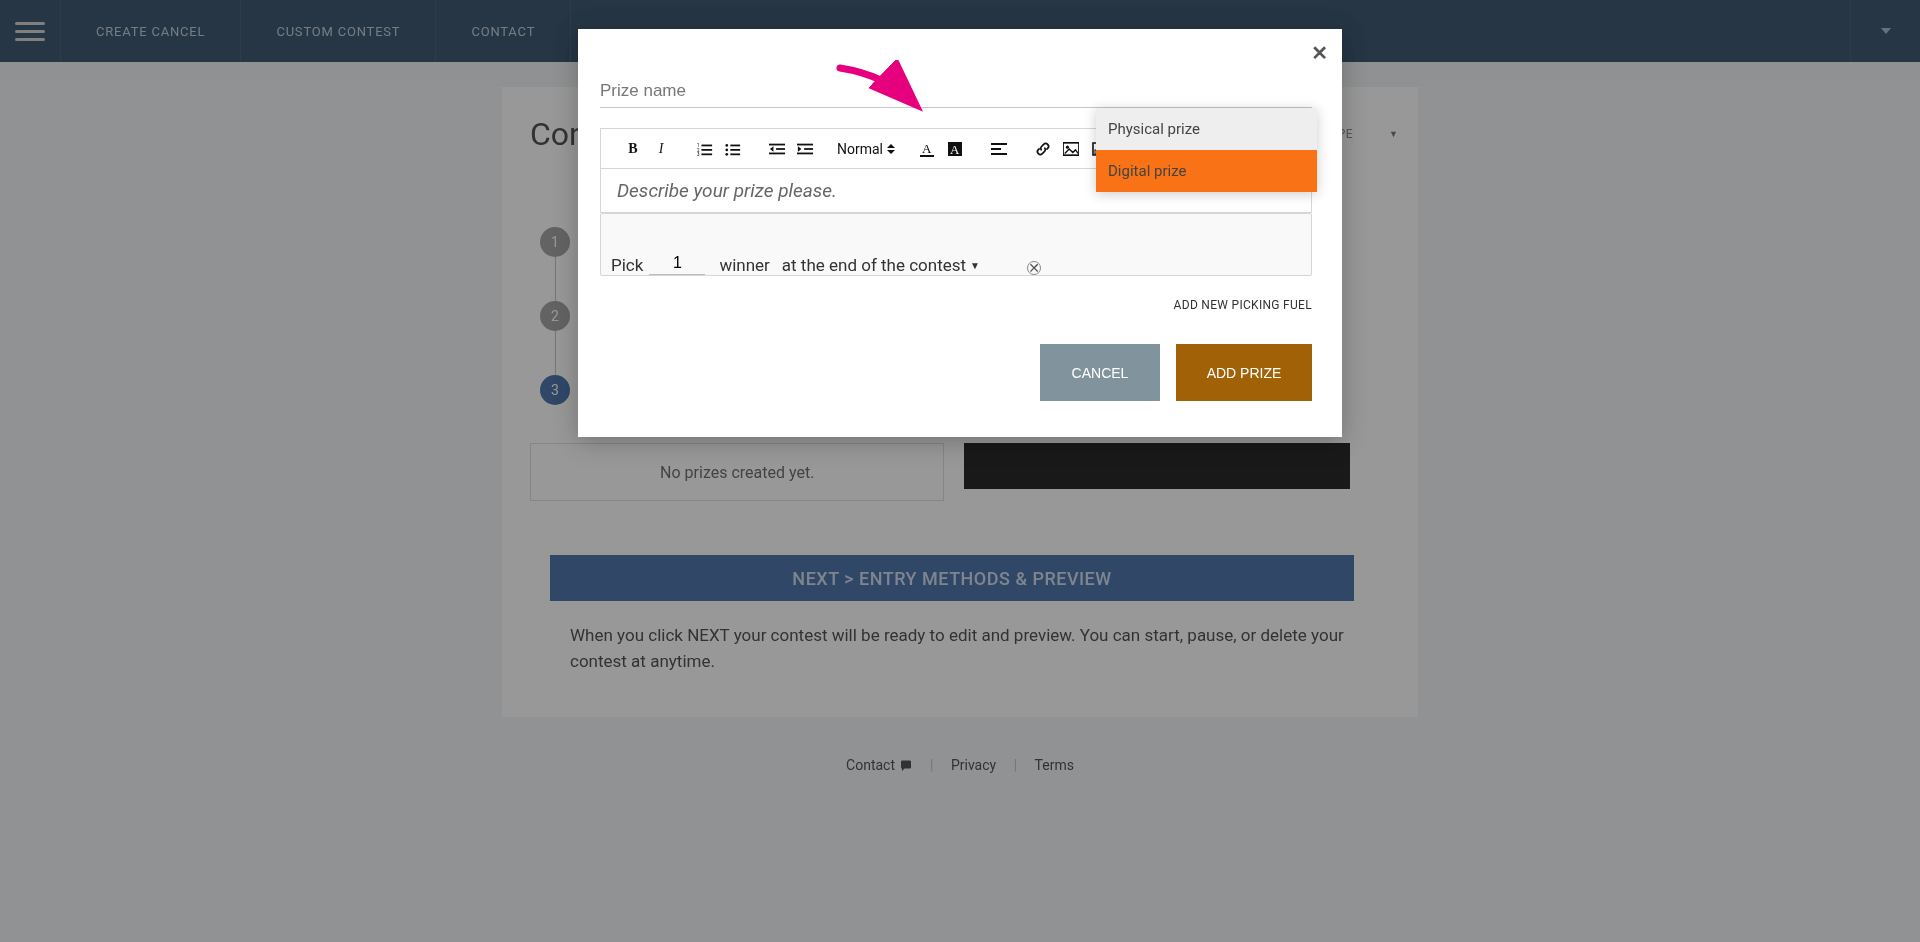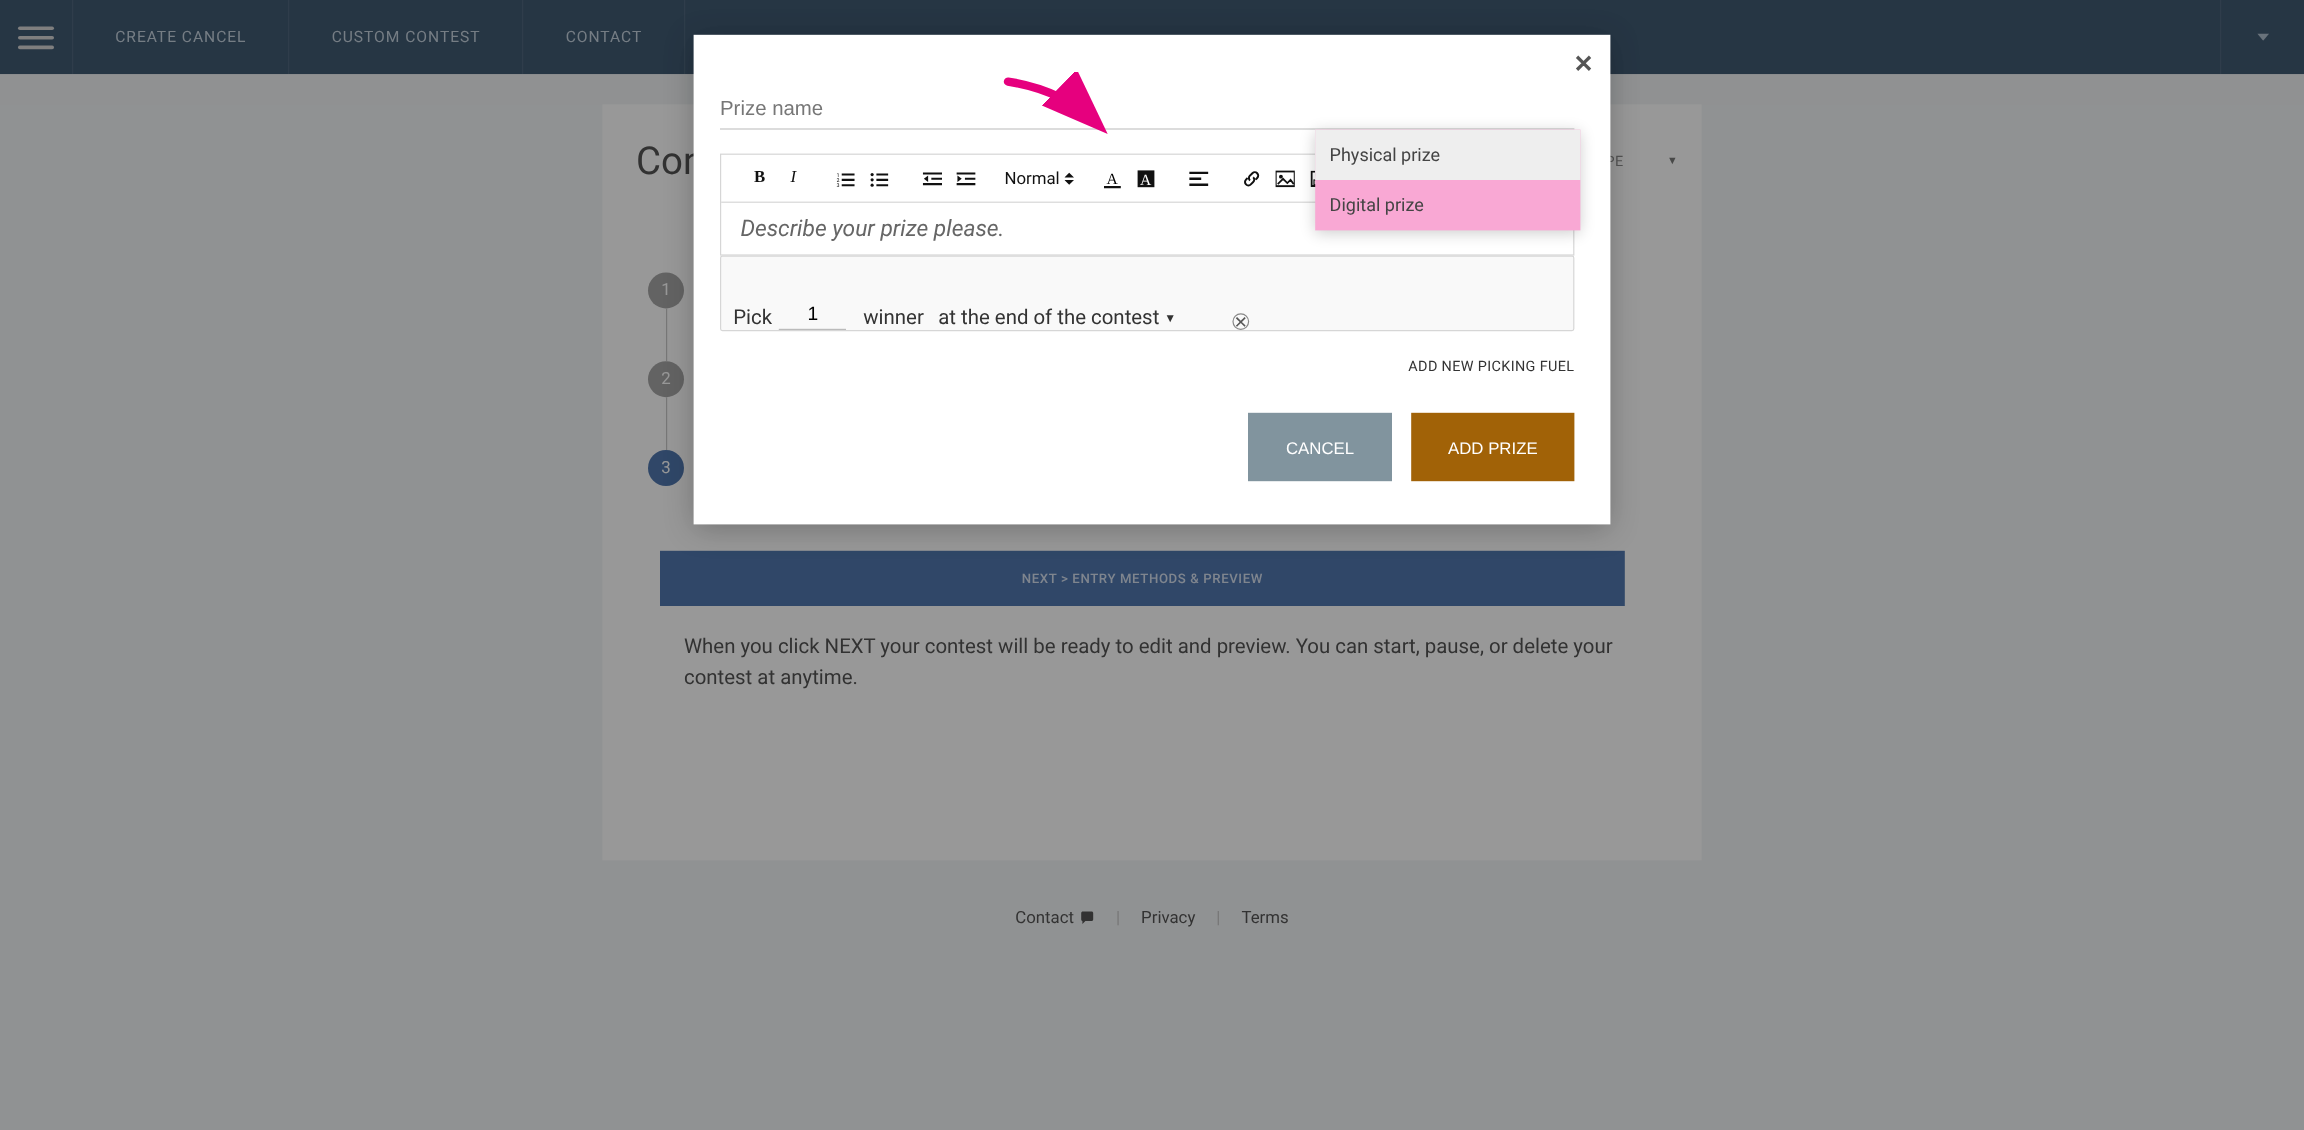--- a/index.html
+++ b/index.html
@@ -25,21 +25,21 @@
 .steps { margin-top: 74px; margin-left: 10px; }
 .step { display: flex; align-items: center; margin-bottom: 0; position: relative; }
 .step-numbox { width: 30px; display: flex; flex-direction: column; align-items: center; }
 .step-num { width: 30px; height: 30px; border-radius: 50%; background: #959595; color: #fff; display: flex; align-items: center; justify-content: center; font-size: 14px; }
 .step-num.active { background: #2e5d9f; }
 .step-line { width: 1px; height: 44px; background: #bdbdbd; }
 .step-label { margin-left: 18px; font-size: 17px; color: #555; }
 .prize-box-row { display: flex; gap: 20px; margin-top: 38px; margin-left: 0; }
 .empty-prizes { width: 415px; height: 58px; border: 1px solid #d9d9d9; display: flex; align-items: center; justify-content: center; color: #555; font-size: 16px; }
 .black-box { width: 386px; height: 46px; background: #000; }
-.next-btn { width: 804px; margin: 54px 0 0 20px; height: 46px; background: #2e5d9f; color: #cdd9eb; display: flex; align-items: center; justify-content: center; font-size: 11px; letter-spacing: 0.5px; font-weight: 500; cursor: pointer; }
+.next-btn { width: 804px; margin: 54px 0 0 20px; height: 46px; background: #2e5d9f; color: #cdd9eb; display: flex; align-items: center; justify-content: center; font-size: 18px; letter-spacing: 0.5px; font-weight: 500; cursor: pointer; }
 .help-text { margin: 22px 0 0 40px; font-size: 17px; color: #333; line-height: 1.5; width: 790px; }
 
 .footer { margin-top: 40px; text-align: center; font-size: 14px; color: #555; }
 .footer a { color: #333; text-decoration: none; margin: 0 4px; }
 .footer .sep { color: #bbb; margin: 0 10px; }
 
 .overlay { position: fixed; top: 0; left: 0; right: 0; bottom: 0; background: rgba(50,50,50,0.5); display: flex; justify-content: center; }
 .modal { position: absolute; top: 29px; width: 764px; background: #fff; padding: 46px 30px 36px 22px; box-shadow: 0 4px 24px rgba(0,0,0,0.25); }
 .close-x { position: absolute; top: 12px; right: 14px; font-size: 20px; font-weight: 700; color: #555; cursor: pointer; }
 .name-row { display: flex; gap: 30px; align-items: flex-end; }
@@ -56,21 +56,21 @@
 .pick-row { border: 1px solid #d6d6d6; background: #f9f9f9; margin-top: 0; height: 63px; display: flex; align-items: flex-end; padding: 0 10px; font-size: 17px; color: #333; border-radius: 2px; }
 .pick-num { width: 56px; border: none; border-bottom: 1px solid #bbb; background: transparent; text-align: center; font-size: 16px; margin: 0 6px; padding: 2px 0; outline: none; }
 .timing-select { margin-left: 12px; font-size: 17px; color: #333; background: transparent; border: none; display: flex; align-items: center; gap: 4px; cursor: pointer; }
 .pick-remove { margin-left: auto; margin-right: 260px; font-size: 14px; color: #555; cursor: pointer; border: 1px solid #888; border-radius: 50%; width: 14px; height: 14px; display: flex; align-items: center; justify-content: center; }
 .add-time { text-align: right; font-size: 12px; color: #333; margin-top: 22px; letter-spacing: 0.3px; cursor: pointer; }
 .modal-actions { display: flex; justify-content: flex-end; gap: 16px; margin-top: 32px; }
 .btn { height: 57px; padding: 0 30px; display: flex; align-items: center; font-size: 14px; font-weight: 500; cursor: pointer; border: none; }
 .btn-cancel { background: #81949e; color: #fff; min-width: 120px; justify-content: center; }
 .btn-add { background: #a16207; color: #fff; min-width: 136px; justify-content: center; }
 
-.dropdown { position: absolute; top: 79px; right: 25px; width: 221px; background: #f9a8d4; box-shadow: 0 2px 12px rgba(0,0,0,0.2); z-index: 200; }
+.dropdown { position: absolute; top: 79px; right: 25px; width: 221px; background: #f97316; box-shadow: 0 2px 12px rgba(0,0,0,0.2); z-index: 200; }
 .dd-item { padding: 12px 12px; font-size: 15px; color: #444; cursor: pointer; }
 .dd-item:first-child { background: #eeeeee; }
 
 .arrow { position: absolute; top: 60px; left: 835px; z-index: 300; pointer-events: none; }
 </style>
 </head>
 <body>
 
 <div class="topbar">
   <div class="hamburger">
@@ -117,20 +117,24 @@
         <div class="step-label" style="margin-top:-44px">S</div>
       </div>
       <div class="step">
         <div class="step-numbox">
           <div class="step-num active">3</div>
         </div>
         <div class="step-label">S</div>
       </div>
     </div>
 
+    <div class="prize-box-row">
+      <div class="empty-prizes">No prizes created yet.</div>
+      <div class="black-box"></div>
+    </div>
 
     <div class="next-btn">NEXT &gt; ENTRY METHODS &amp; PREVIEW</div>
 
     <div class="help-text">When you click NEXT your contest will be ready to edit and preview. You can start, pause, or delete your contest at anytime.</div>
   </div>
 
   <div class="footer">
     <a><span>Contact</span> 
       <svg width="14" height="12" viewBox="0 0 24 24" style="vertical-align:-2px">
           <path d="M2 4 C2 2 3 1 5 1 H19 C21 1 22 2 22 4 V14 C22 16 21 17 19 17 H9 L4 22 V17 C3 17 2 16 2 14 Z" fill="#333"></path>

